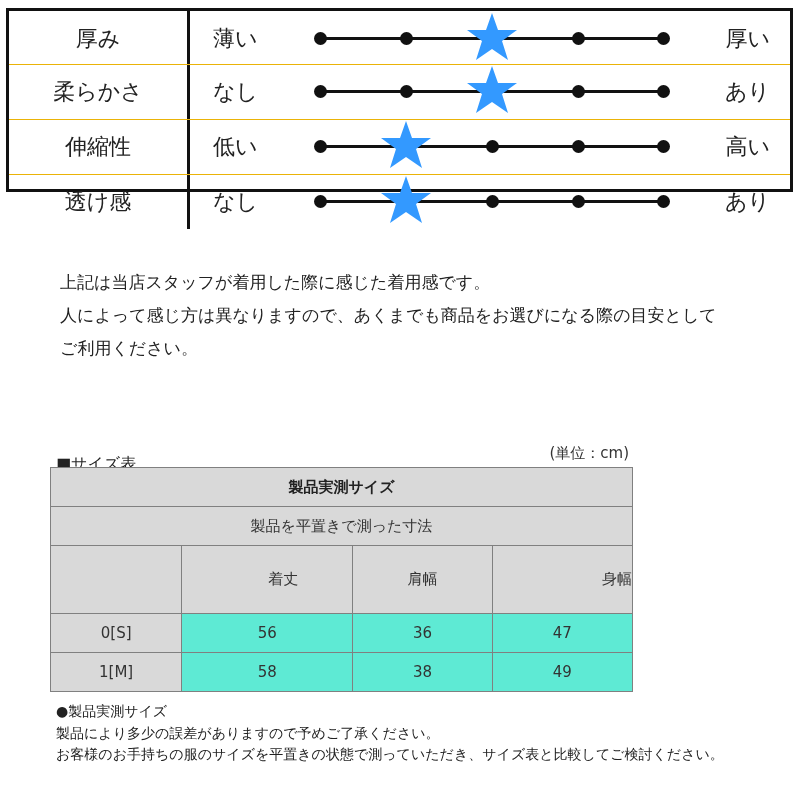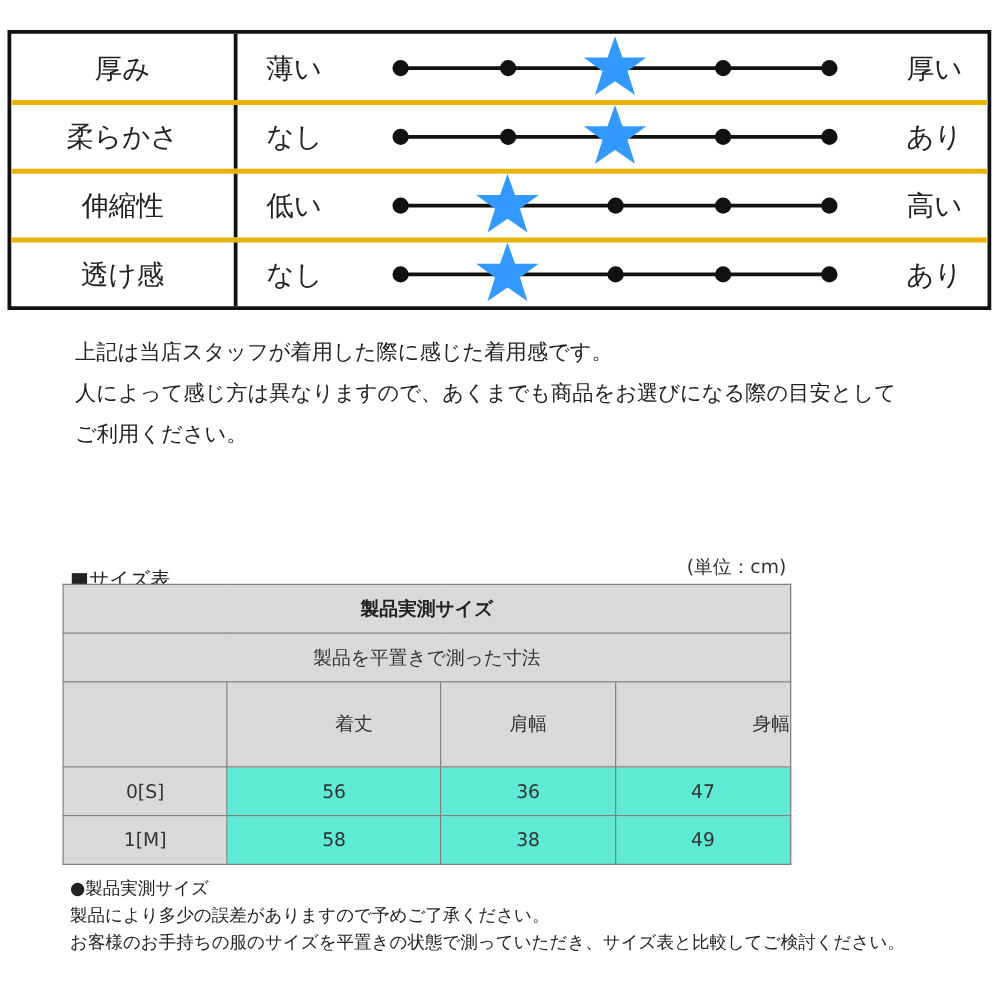--- a/index.html
+++ b/index.html
@@ -1,21 +1,21 @@
 <!DOCTYPE html>
 <html><head>
 <meta charset="utf-8">
 <style>
   html, body { margin:0; padding:0; background:#ffffff; }
   body { width:800px; height:800px; position:relative; overflow:hidden;
          font-family:"DejaVu Sans", "Liberation Sans", sans-serif; color:#222; }
-  .feel-table { position:absolute; left:6px; top:24px; width:787px; height:224px;
+  .feel-table { position:absolute; left:6px; top:8px; width:787px; height:184px;
                 border:3px solid #111; box-sizing:border-box; }
   .feel-row { position:absolute; left:0; width:100%; height:55px; box-sizing:border-box; }
-  .feel-row.bordered { border-top:4px solid #eab308;text-align:center; }
+  .feel-row.bordered { border-top:1px solid #eab308;text-align:center; }
   .feel-label { position:absolute; left:0; top:0; width:181px; height:100%;
                 border-right:3px solid #111; box-sizing:border-box;
                 display:flex; align-items:center; justify-content:center;
                 font-size:22px; color:#222; }
   .left-text { position:absolute; left:204px; top:0; height:100%;
                display:flex; align-items:center; font-size:22px; color:#222; }
   .right-text { position:absolute; right:20px; top:0; height:100%;
                 display:flex; align-items:center; font-size:22px; color:#222; }
   .scale { position:absolute; left:305px; top:0; width:360px; height:100%; }
   .scale-line { position:absolute; left:6px; width:344px; top:50%; height:3px;

